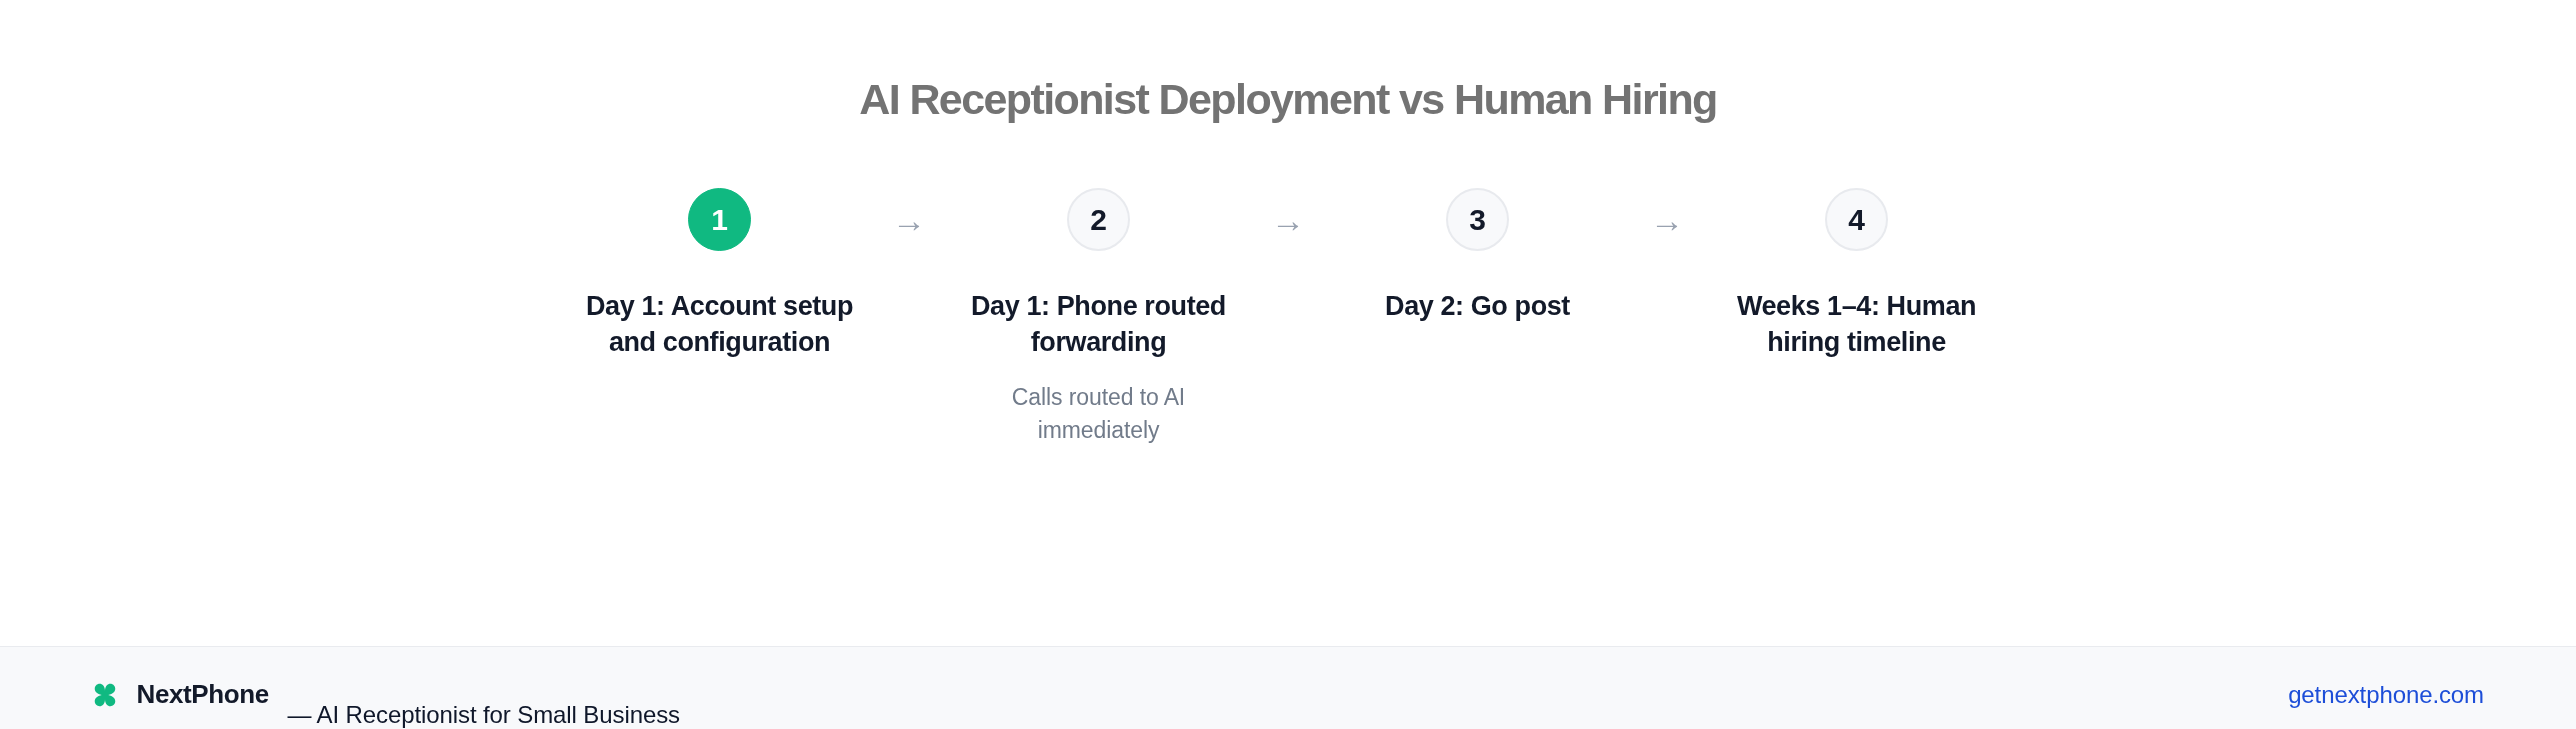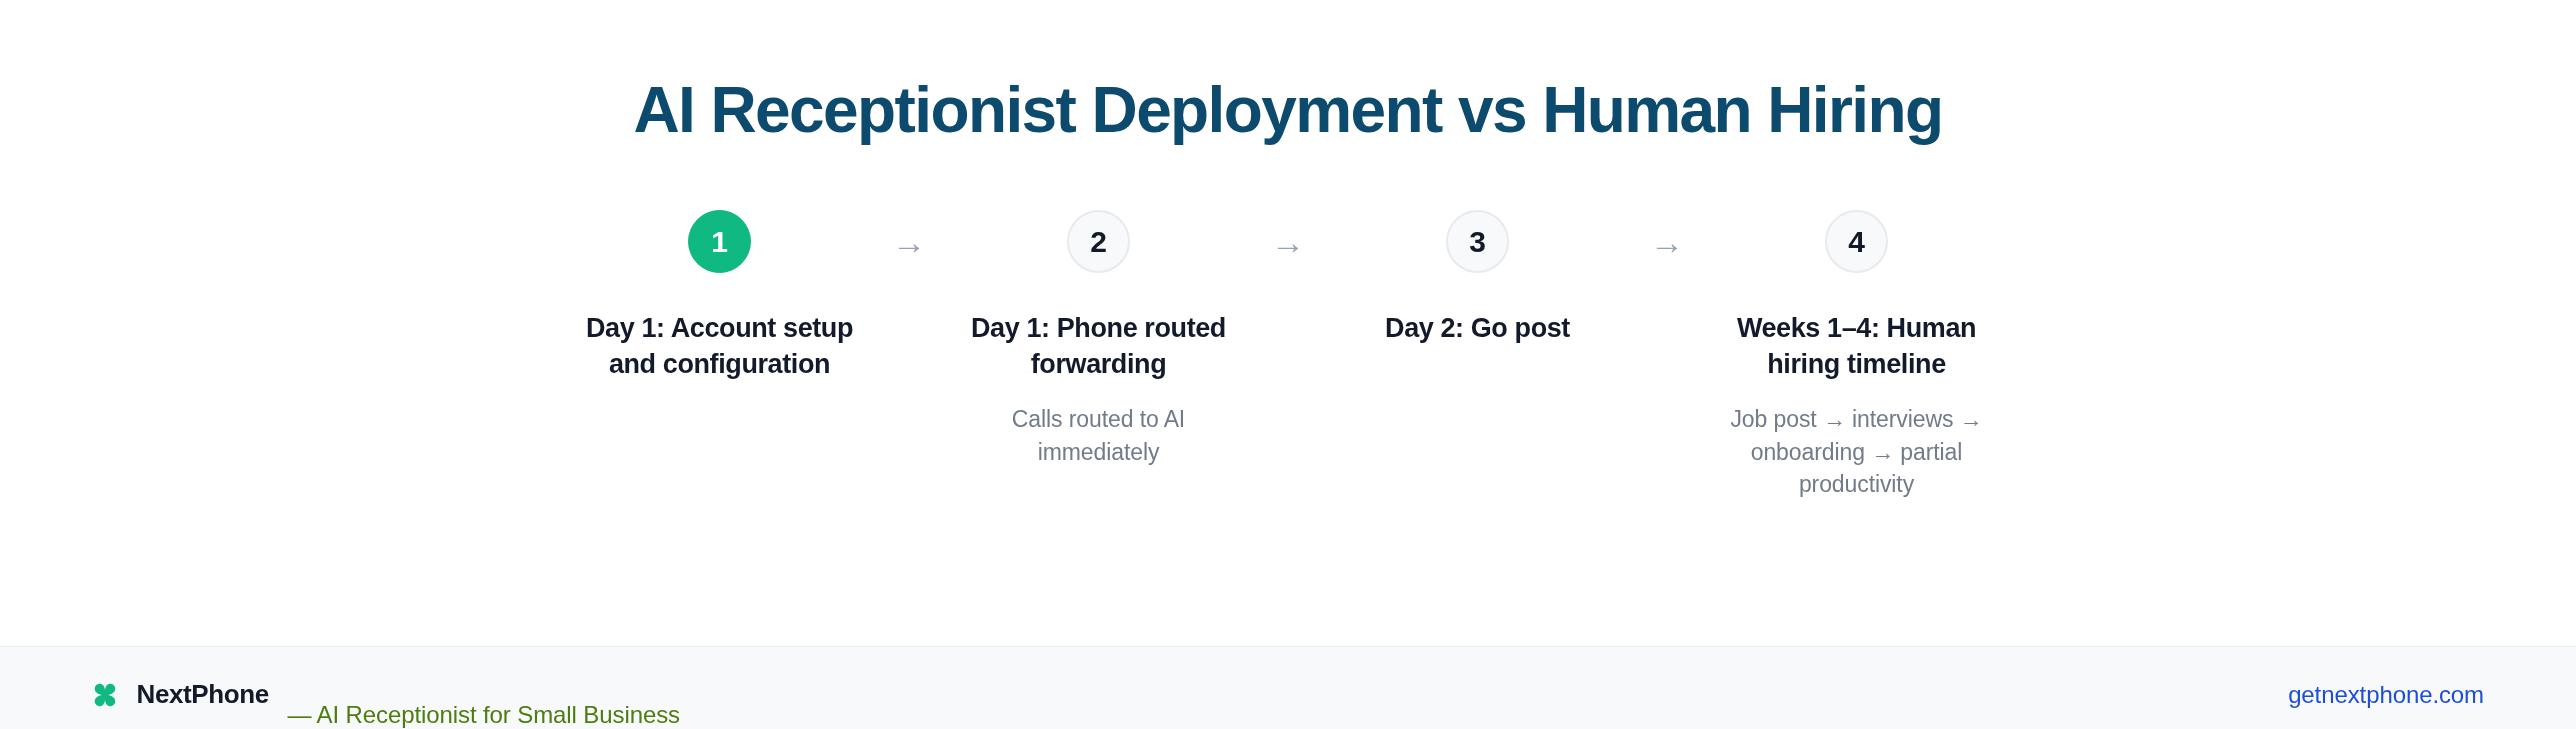--- a/index.html
+++ b/index.html
@@ -27,24 +27,24 @@
   }
 
   
   .title-area {
     width: 100%;
     padding-top: 77px;
     display: flex;
     justify-content: center;
   }
   .page-title {
-    font-size: 64px;
+    font-size: 43px;
     font-weight: 700;
     letter-spacing: -1.6px;
-    color: #0c4a6e;
+    color: #737373;
     line-height: 1.05;
     text-align: center;
     white-space: nowrap;
   }
 
   
   .steps-wrap {
     flex: 1 1 auto;
     display: flex;
     justify-content: center;
@@ -147,21 +147,21 @@
   .brand-name {
     font-size: 26px;
     font-weight: 700;
     color: #131a2a;
     letter-spacing: -0.4px;
     margin-right: 18.6px;
   }
   .brand-tagline {
     font-size: 24px;
     font-weight: 400;
-    color: #4d7c0f;
+    color: #0f172a;
     letter-spacing: -0.1px;
     margin-top: 41px;
   }
   .footer-url {
     font-size: 24px;
     font-weight: 400;
     color: #1d4ed8;
     letter-spacing: -0.1px;
   }
 </style>
@@ -195,21 +195,20 @@
       <div class="step">
         <div class="step-circle inactive">3</div>
         <div class="step-title">Day 2: Go post</div>
       </div>
 
       <div class="step-connector">→</div>
 
       <div class="step">
         <div class="step-circle inactive">4</div>
         <div class="step-title">Weeks 1–4: Human hiring timeline</div>
-        <div class="step-desc">Job post → interviews → onboarding → partial productivity</div>
       </div>
 
     </div>
   </div>
 
   <div class="footer">
     <div class="footer-left">
       <svg class="brand-mark" viewBox="0 0 36 36">
         <path d="M18 12.2
                  C18 5.6 14.3 2.5 10.6 2.5

